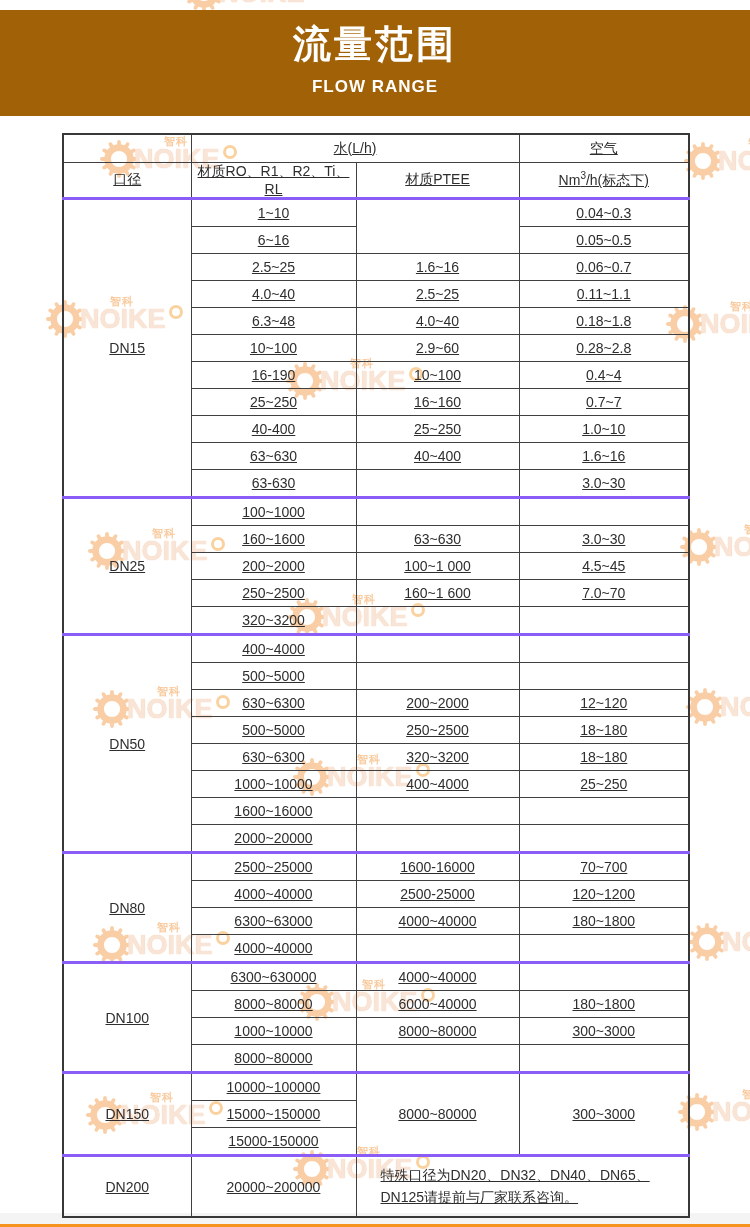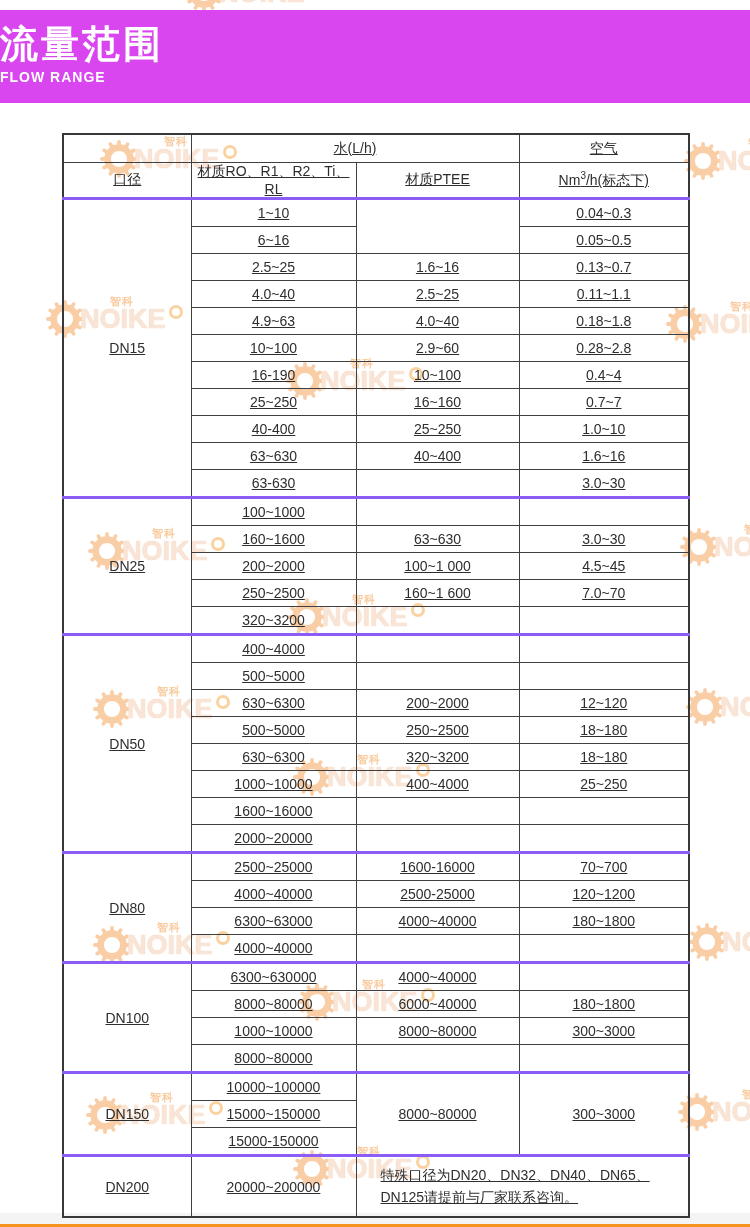--- a/index.html
+++ b/index.html
@@ -4,30 +4,30 @@
 <style>
   html,body{margin:0;padding:0;}
   body{
     width:750px;height:1227px;position:relative;overflow:hidden;
     background:#ffffff;
     font-family:"Liberation Sans","DejaVu Sans",sans-serif;
     color:#2e2e2e;
   }
   
   .banner{
-    position:absolute;left:0;top:10px;width:750px;height:93px;
-    background:#d946ef;
+    position:absolute;left:0;top:10px;width:750px;height:106px;
+    background:#a16207;text-align:center;
   }
   .banner-title{
     margin:0;padding-top:13px;
     font-size:38px;line-height:42px;font-weight:bold;color:#ffffff;letter-spacing:3px;
   }
   .banner-sub{
-    margin:0;padding-top:4px;
-    font-size:14px;font-weight:bold;color:#ffffff;letter-spacing:1px;
+    margin:8px;padding-top:4px;
+    font-size:17px;font-weight:bold;color:#ffffff;letter-spacing:1px;
   }
   
   #wm-layer{position:absolute;left:0;top:0;width:750px;height:1227px;z-index:0;pointer-events:none;}
   .watermark{
     position:absolute;display:flex;align-items:center;opacity:.45;white-space:nowrap;
   }
   .wm-gear{flex:0 0 auto;}
   .wm-text{
     font-weight:bold;font-size:27px;letter-spacing:0px;
     color:#F2C6A9;
@@ -504,29 +504,29 @@
         <td rowspan="2"></td>
         <td>0.04~0.3</td>
       </tr>
       <tr>
         <td>6~16</td>
         <td>0.05~0.5</td>
       </tr>
       <tr>
         <td>2.5~25</td>
         <td>1.6~16</td>
-        <td>0.13~0.7</td>
+        <td>0.06~0.7</td>
       </tr>
       <tr>
         <td>4.0~40</td>
         <td>2.5~25</td>
         <td>0.11~1.1</td>
       </tr>
       <tr>
-        <td>4.9~63</td>
+        <td>6.3~48</td>
         <td>4.0~40</td>
         <td>0.18~1.8</td>
       </tr>
       <tr>
         <td>10~100</td>
         <td>2.9~60</td>
         <td>0.28~2.8</td>
       </tr>
       <tr>
         <td>16-190</td>

